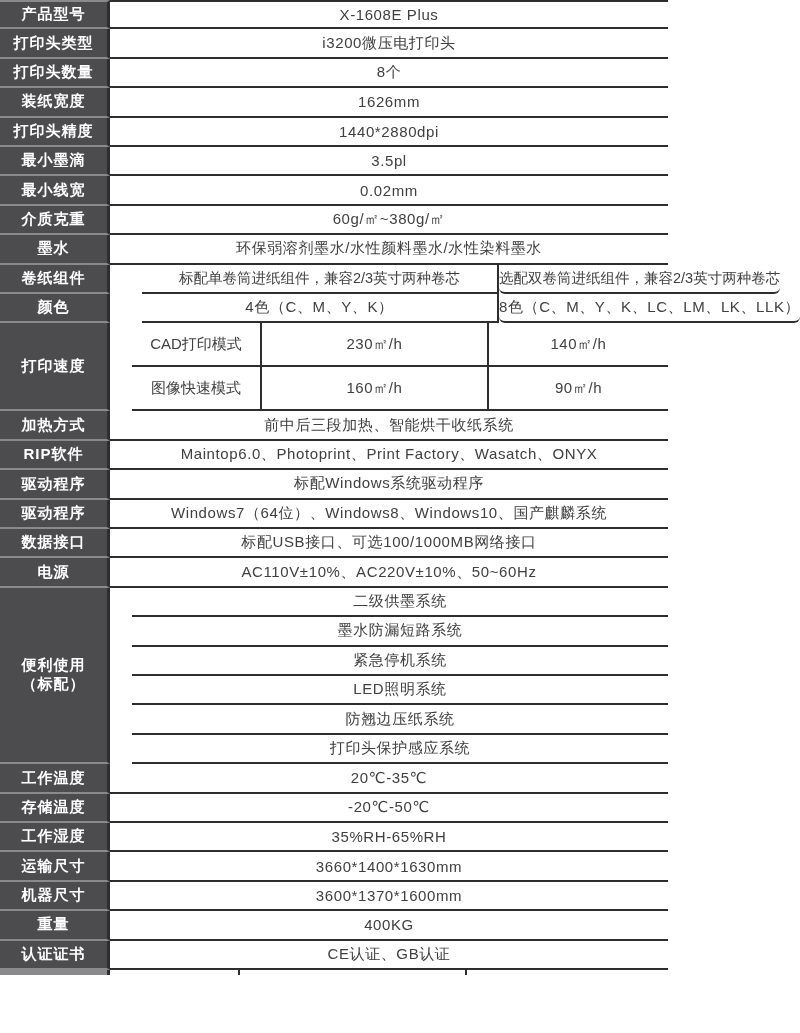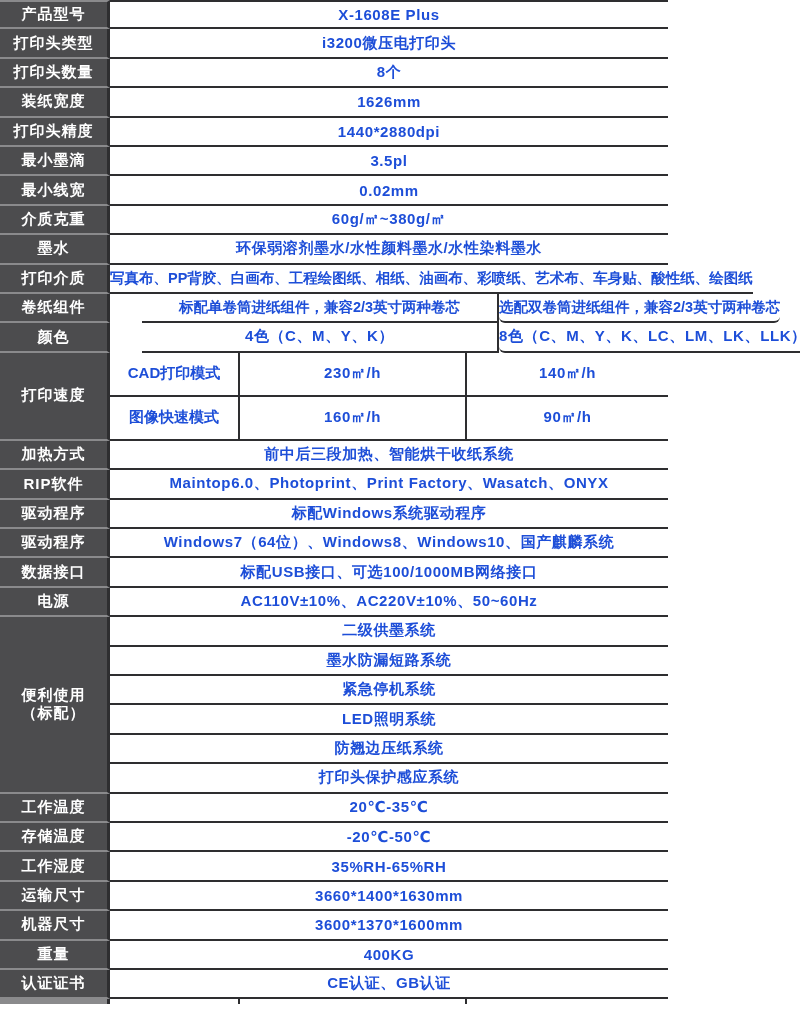--- a/index.html
+++ b/index.html
@@ -32,33 +32,33 @@
     border-right: 3px solid var(--dark);
     border-bottom: 2px solid var(--light);
     font-size: 15px; font-weight: 600;
     letter-spacing: 1px;
     text-align: center;
     line-height: 1.25;
   }
   .val {
     flex: 1 1 auto;
     background: #ffffff;
-    color: #1d4ed8;
+    color: #404040;
     display: flex; align-items: center; justify-content: center;
     border-bottom: 2px solid var(--dark);
-    font-size: 15px; font-weight: 700;
+    font-size: 15px; font-weight: 400;
     letter-spacing: 0.6px;
     text-align: left;
     white-space: nowrap;
   }
   .val.tight { letter-spacing: 0; font-size: 14.5px; }
   .half1 { flex: 0 0 357px; border-right: 2px solid var(--dark); margin-left: 32px; }
   .half2 { flex: 1 1 auto; border-radius: 6px; }
 
-  .grp { flex: 1 1 auto; display: flex; flex-direction: column; }
+  .grp { flex: 1 1 auto; display: flex; flex-direction: column; padding-left: 22px; }
   .subrow { display: flex; height: var(--rh); flex: 1 1 auto; }
   .mode {
     flex: 0 0 130px;
     border-right: 2px solid var(--dark);
     letter-spacing: 0;
   }
   .sv1 { flex: 0 0 227px; border-right: 2px solid var(--dark); }
   .sv2 { flex: 1 1 auto; }
 
   .sliver { display: flex; height: 5px; }
@@ -101,24 +101,20 @@
     <div class="val">0.02mm</div>
   </div>
   <div class="row">
     <div class="lbl">介质克重</div>
     <div class="val">60g/㎡~380g/㎡</div>
   </div>
   <div class="row">
     <div class="lbl">墨水</div>
     <div class="val">环保弱溶剂墨水/水性颜料墨水/水性染料墨水</div>
   </div>
-  <div class="row">
-    <div class="lbl">打印介质</div>
-    <div class="val tight">写真布、PP背胶、白画布、工程绘图纸、相纸、油画布、彩喷纸、艺术布、车身贴、酸性纸、绘图纸</div>
-  </div>
 
   <div class="row">
     <div class="lbl">卷纸组件</div>
     <div class="val half1 tight">标配单卷筒进纸组件，兼容2/3英寸两种卷芯</div>
     <div class="val half2 tight">选配双卷筒进纸组件，兼容2/3英寸两种卷芯</div>
   </div>
 
   <div class="row">
     <div class="lbl">颜色</div>
     <div class="val half1">4色（C、M、Y、K）</div>

